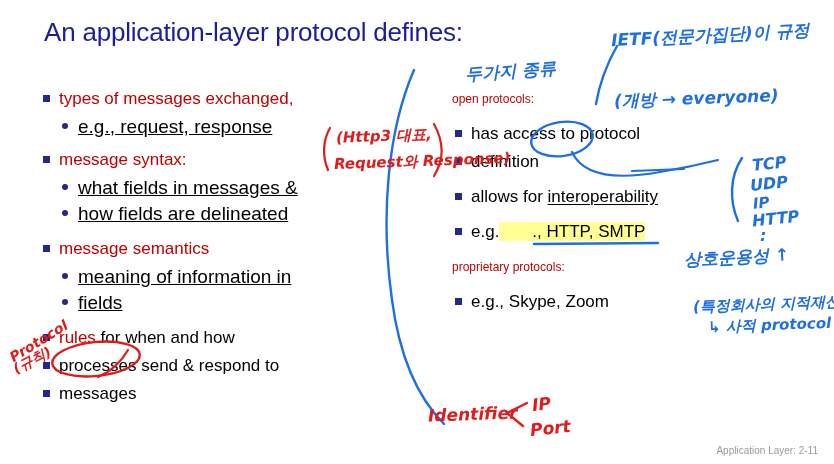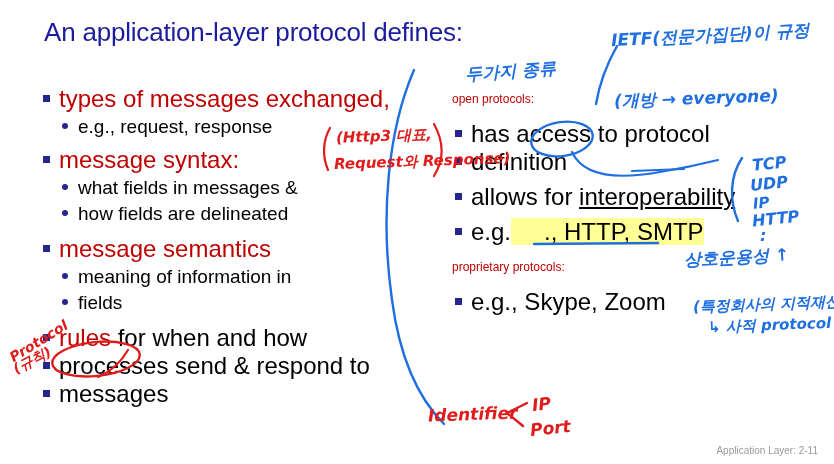--- a/index.html
+++ b/index.html
@@ -18,32 +18,33 @@
     white-space:nowrap;
   }
 
   
   .col{position:absolute;}
   .col-left{left:40px;top:86px;width:370px;}
   .col-right{left:452px;top:86px;width:330px;}
 
   .l1{
     position:relative;padding-left:19px;
-    font-size:24px;line-height:26px;color:#c00000;
+    font-size:17px;line-height:26px;color:#c00000;
     margin-bottom:2px;
   }
   .l1.black{color:#000;}
   .l1::before{
     content:"";position:absolute;left:3px;top:9px;
     width:7px;height:7px;background:#26268f;
   }
   .l2{
     position:relative;padding-left:38px;
     font-size:19px;line-height:25px;color:#000;
     margin-bottom:1px;
+    text-decoration:underline;
   }
   .l2::before{
     content:"";position:absolute;left:22px;top:9px;
     width:6px;height:6px;border-radius:50%;background:#26268f;
   }
   .plain{
     font-size:12px;line-height:26px;color:#c00000;margin-bottom:2px;
   }
   .gap-s{height:7px;}
   .gap-m{height:9px;}

